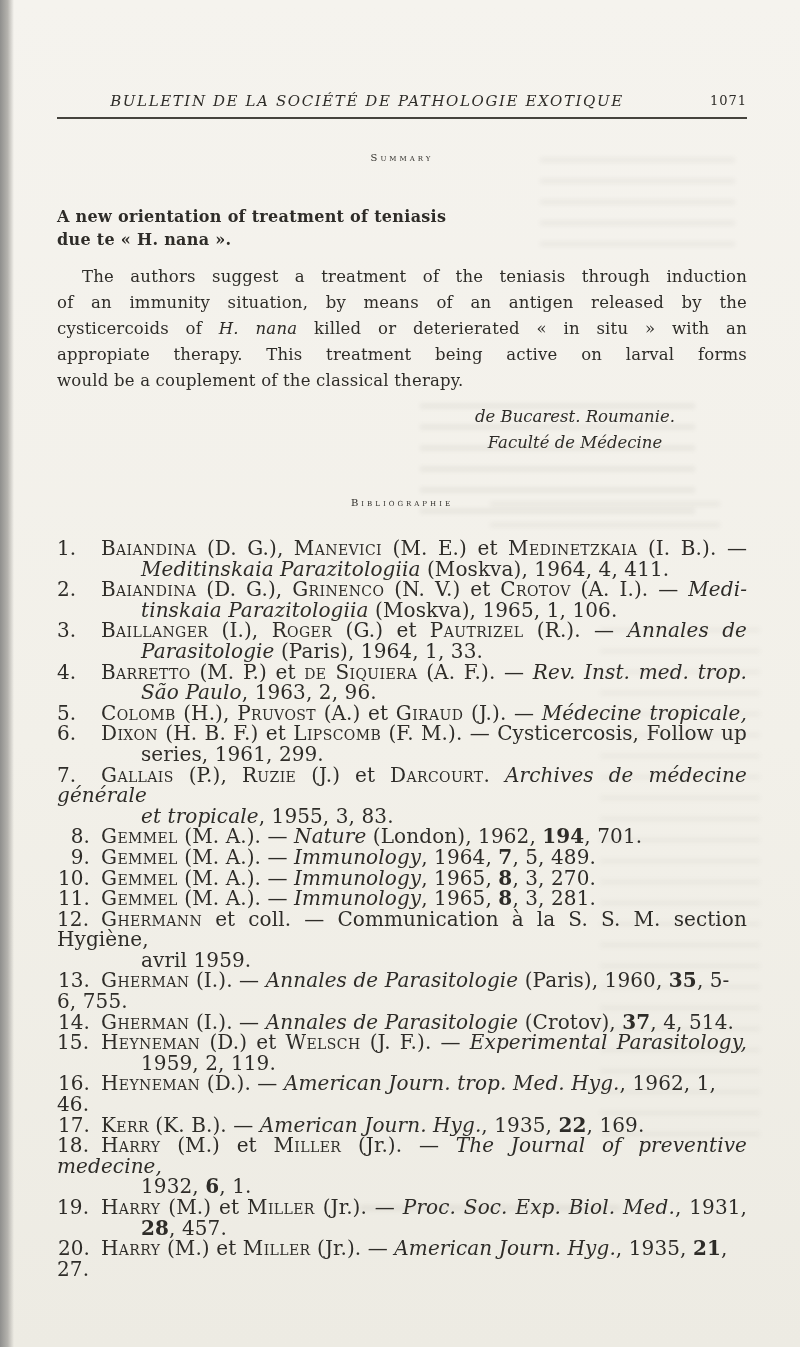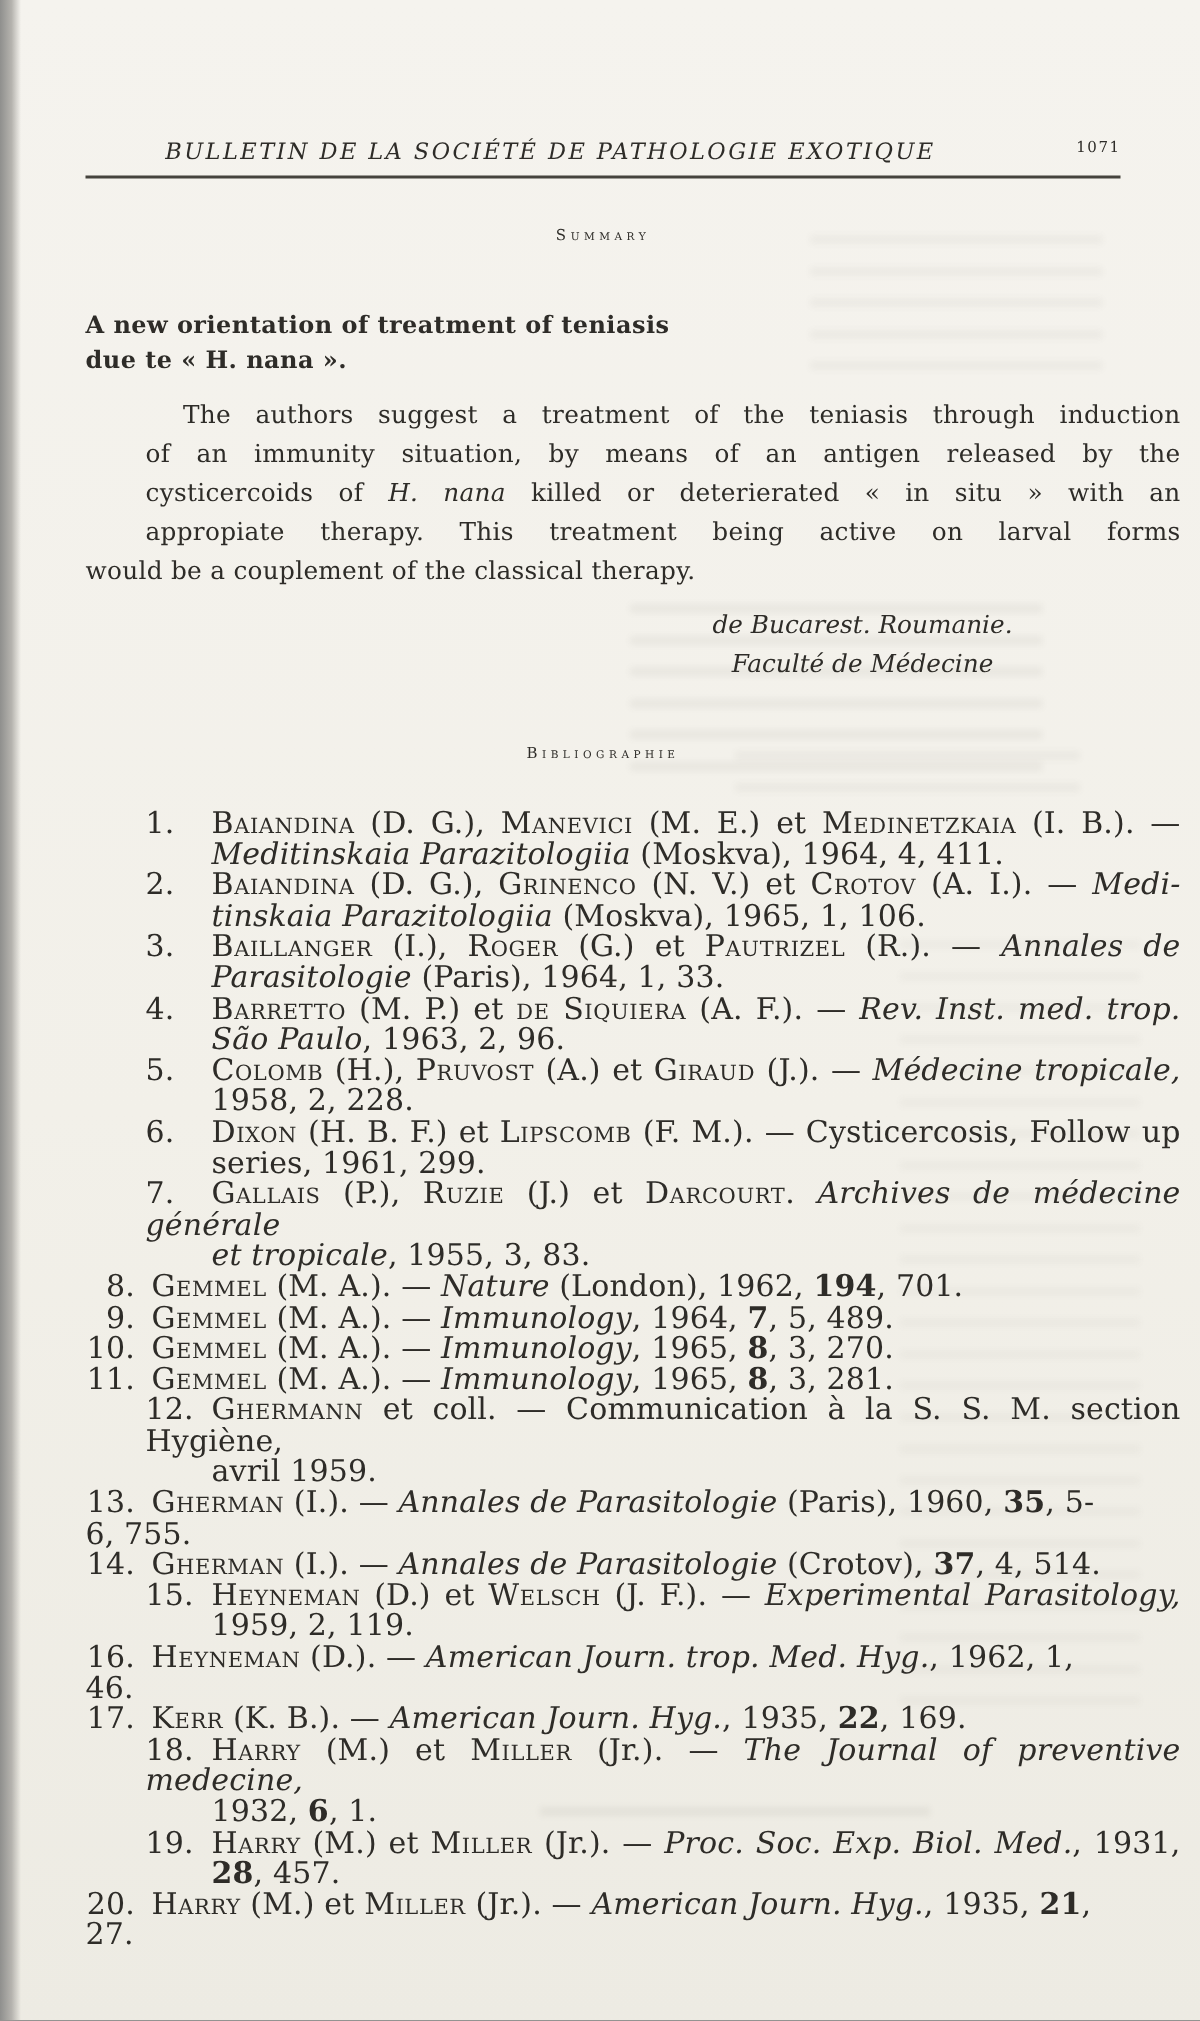--- a/index.html
+++ b/index.html
@@ -10,34 +10,34 @@
     color:#2e2c28;
     text-decoration:underline;
   }
   .scan-edge{ position:absolute; left:0; top:0; width:14px; height:100%;
     background:linear-gradient(to right,#8f8f8d 0%,#b5b3ae 55%,rgba(242,240,233,0) 100%); }
   .smudge{ position:absolute; filter:blur(2px); pointer-events:none;
     background:repeating-linear-gradient(to bottom, transparent 0 7px, #6b685c 7px 13px, transparent 13px 21px); }
   .header{ position:absolute; top:92px; left:57px; width:690px; }
   .journal{ display:block; text-align:center; margin-right:70px;
     font-style:italic; font-size:15px; letter-spacing:1.6px; white-space:nowrap; }
-  .pagenum{ position:absolute; right:0; top:1px; font-size:10px; letter-spacing:1px; }
+  .pagenum{ position:absolute; right:0; top:1px; font-size:13px; letter-spacing:1px; }
   .rule{ position:absolute; top:117px; left:57px; width:690px; height:2px; background:#45433d; }
   .summary-heading,.bib-heading{
     position:absolute; left:57px; width:690px; text-align:center;
     font-variant:small-caps; font-size:10px; letter-spacing:3px; }
   .summary-heading{ top:152px; }
   .bib-heading{ top:497px; }
   .article-title{ position:absolute; top:205px; left:57px; width:690px;
     text-align:left; font-weight:bold; font-size:16px; line-height:23px; letter-spacing:.3px; }
   .abstract{ position:absolute; top:264px; left:57px; width:690px;
     font-size:16.5px; line-height:26px; letter-spacing:.2px; }
   .para-line{ width:100%; }
   .para-line.indent{ text-indent:25px; }
-  .just{ text-align:justify; text-align-last:justify;margin-left:40px; }
+  .just{ text-align:justify; text-align-last:justify; }
   .signature{ position:absolute; top:404px; left:425px; width:300px;
     text-align:center; font-style:italic; font-size:16.5px; line-height:26px; }
   .bib-list{ position:absolute; top:538px; left:57px; width:690px;
     font-size:20px; line-height:20.6px; letter-spacing:.1px; }
   .bib-line{ width:100%; }
   .bib-line.cont{ padding-left:84px; box-sizing:border-box; }
   .bib-num{ display:inline-block; width:33px; text-align:right; margin-right:11px; }
   .sc{ font-variant:small-caps; letter-spacing:.4px; }
   .i{ font-style:italic; }
   .b{ font-weight:bold; }
@@ -94,21 +94,20 @@
       <div class="bib-entry">
         <div class="bib-line just"><span class="bib-num">3.</span><span class="sc">Baillanger</span><span> (I.), </span><span class="sc">Roger</span><span> (G.) et </span><span class="sc">Pautrizel</span><span> (R.). — </span><span class="i">Annales de</span></div>
         <div class="bib-line cont"><span class="i">Parasitologie</span><span> (Paris), 1964, 1, 33.</span></div>
       </div>
       <div class="bib-entry">
         <div class="bib-line just"><span class="bib-num">4.</span><span class="sc">Barretto</span><span> (M. P.) et </span><span class="sc">de Siquiera</span><span> (A. F.). — </span><span class="i">Rev. Inst. med. trop.</span></div>
         <div class="bib-line cont"><span class="i">São Paulo</span><span>, 1963, 2, 96.</span></div>
       </div>
       <div class="bib-entry">
         <div class="bib-line just"><span class="bib-num">5.</span><span class="sc">Colomb</span><span> (H.), </span><span class="sc">Pruvost</span><span> (A.) et </span><span class="sc">Giraud</span><span> (J.). — </span><span class="i">Médecine tropicale,</span></div>
-        <div class="bib-line cont"><span>1958, 2, 228.</span></div>
       </div>
       <div class="bib-entry">
         <div class="bib-line just"><span class="bib-num">6.</span><span class="sc">Dixon</span><span> (H. B. F.) et </span><span class="sc">Lipscomb</span><span> (F. M.). — Cysticercosis, Follow up</span></div>
         <div class="bib-line cont"><span>series, 1961, 299.</span></div>
       </div>
       <div class="bib-entry">
         <div class="bib-line just"><span class="bib-num">7.</span><span class="sc">Gallais</span><span> (P.), </span><span class="sc">Ruzie</span><span> (J.) et </span><span class="sc">Darcourt</span><span>. </span><span class="i">Archives de médecine générale</span></div>
         <div class="bib-line cont"><span class="i">et tropicale</span><span>, 1955, 3, 83.</span></div>
       </div>
       <div class="bib-entry">

